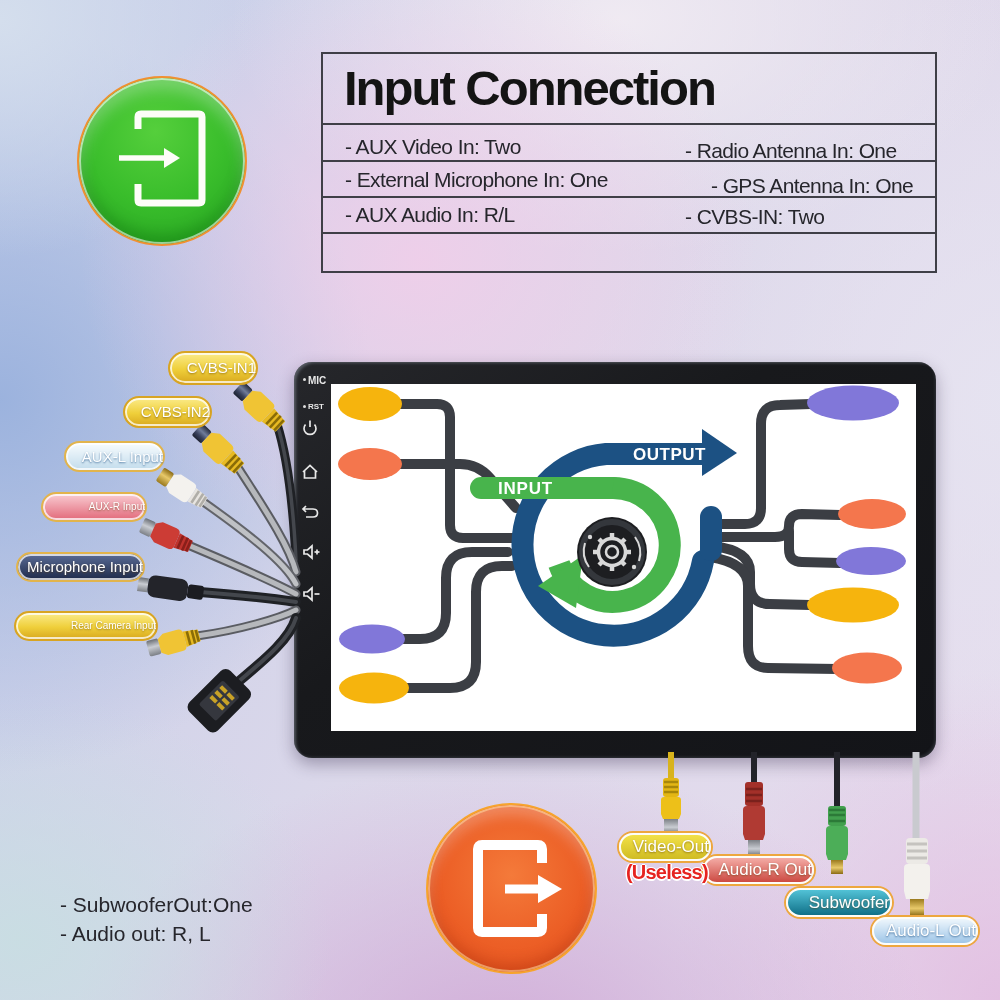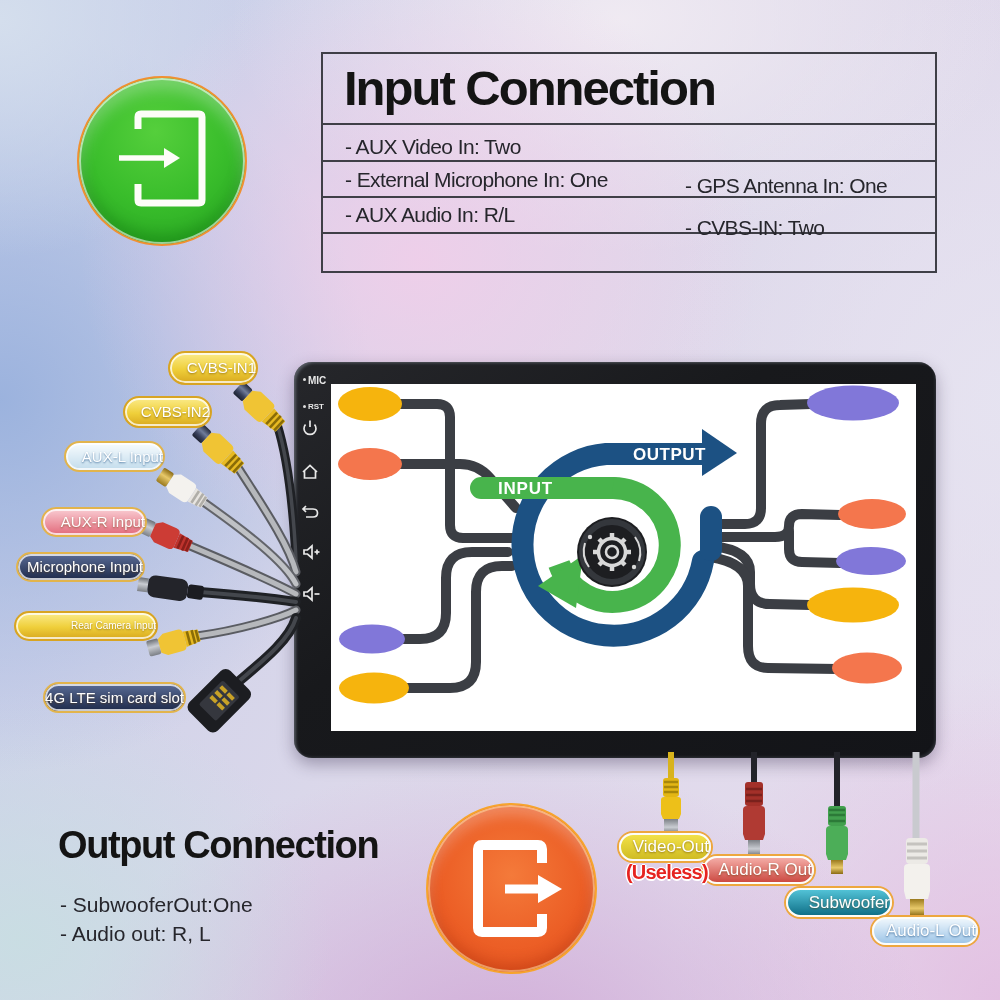--- a/index.html
+++ b/index.html
@@ -45,22 +45,23 @@
 
   <div class="abs" style="left:321px;top:52px;width:612px;height:217px;border:2px solid #3f3f47"></div>
   <div class="abs" style="left:321px;top:123px;width:614px;height:2px;background:#3f3f47"></div>
   <div class="abs" style="left:321px;top:160px;width:614px;height:2px;background:#3f3f47"></div>
   <div class="abs" style="left:321px;top:196px;width:614px;height:2px;background:#3f3f47"></div>
   <div class="abs" style="left:321px;top:232px;width:614px;height:2px;background:#3f3f47"></div>
   <div class="abs" id="title-in" style="left:344px;top:60px;font-size:49px;font-weight:bold;color:#141414;letter-spacing:-2px;white-space:nowrap">Input Connection</div>
   <div class="abs itm" style="left:345px;top:135px">- AUX Video In: Two</div>
   <div class="abs itm" style="left:345px;top:203px">- AUX Audio In: R/L</div>
   <div class="abs itm" style="left:345px;top:168px">- External Microphone In: One</div>
-  <div class="abs itm" style="left:685px;top:174px">- GPS Antenna In: One</div>
-  <div class="abs itm" style="left:685px;top:216px">- CVBS-IN: Two</div>
+  <div class="abs itm" style="left:685px;top:139px">- Radio Antenna In: One</div>
+  <div class="abs itm" style="left:711px;top:174px">- GPS Antenna In: One</div>
+  <div class="abs itm" style="left:685px;top:205px">- CVBS-IN: Two</div>
   <style>.itm{font-size:21px;color:#26262c;white-space:nowrap;letter-spacing:-0.6px}</style>
 
   <div class="abs" style="left:294px;top:362px;width:642px;height:396px;border-radius:18px;
      background:linear-gradient(145deg,#26272b 0%,#18191c 40%,#131418 100%);
      box-shadow:0 6px 16px rgba(40,30,60,.35), inset 3px 2px 3px -1px rgba(130,136,148,.55), inset -2px -2px 3px -1px rgba(90,94,104,.4);"></div>
   <div class="abs" style="left:331px;top:384px;width:585px;height:347px;background:#fff"></div>
 
   <div class="abs" style="left:308px;top:375px;color:#e8e8e8;font-size:10px;font-weight:bold">MIC</div>
   <div class="abs" style="left:303px;top:378px;width:3px;height:3px;border-radius:50%;background:#ddd"></div>
   <div class="abs" style="left:308px;top:402px;color:#e8e8e8;font-size:8px;font-weight:bold">RST</div>
@@ -247,24 +248,23 @@
           <rect x="221" y="695" width="8" height="4"></rect>
           <rect x="211" y="702" width="8" height="4"></rect>
           <rect x="221" y="702" width="8" height="4"></rect>
         </g>
     </g>
   </svg>
 
   <div class="pill" style="left:168px;top:351px;width:86px;height:30px;line-height:30px;font-size:15px;background:linear-gradient(#fbeb8a,#efcf3a 55%,#d8a81e);border:2px solid #d8a422">CVBS-IN1</div>
   <div class="pill" style="left:123px;top:396px;width:85px;height:28px;line-height:28px;font-size:15px;background:linear-gradient(#fbeb8a,#efcf3a 55%,#d8a81e);border:2px solid #d8a422">CVBS-IN2</div>
   <div class="pill" style="left:64px;top:441px;width:97px;height:27px;line-height:27px;font-size:15px;background:linear-gradient(#f8fcfe,#c2dcec);border:2px solid #e2b44c;text-shadow:0 1px 2px rgba(40,90,140,.8)">AUX-L Input</div>
-  <div class="pill" style="left:41px;top:507px;width:102px;height:26px;line-height:26px;font-size:15px;background:linear-gradient(#f9ccd2,#e2697a);border:2px solid #e2b44c">AUX-R Input</div>
+  <div class="pill" style="left:41px;top:492px;width:102px;height:26px;line-height:26px;font-size:10px;background:linear-gradient(#f9ccd2,#e2697a);border:2px solid #e2b44c">AUX-R Input</div>
   <div class="pill" style="left:16px;top:552px;width:125px;height:26px;line-height:26px;font-size:15px;background:linear-gradient(#5a6c96,#1e2a4a);border:2px solid #e2b44c">Microphone Input</div>
   <div class="pill" style="left:14px;top:611px;width:140px;height:26px;line-height:26px;font-size:10px;background:linear-gradient(#fbeb8a,#efcf3a 55%,#d8a81e);border:2px solid #d8a422">Rear Camera Input</div>
-  <div class="pill" style="left:43px;top:682px;width:139px;height:27px;line-height:27px;font-size:15px;background:linear-gradient(#5a6c96,#1e2a4a);border:2px solid #e2b44c">4G LTE sim card slot</div>
 
   <svg class="abs" style="left:600px;top:750px" width="400" height="250" viewBox="600 750 400 250">
     <defs>
       <linearGradient id="met2" x1="0" y1="0" x2="1" y2="0">
         <stop offset="0" stop-color="#6c7076"></stop>
           <stop offset=".45" stop-color="#c9ccd2"></stop>
           <stop offset="1" stop-color="#7c8086"></stop>
       </linearGradient>
       <linearGradient id="gold2" x1="0" y1="0" x2="1" y2="0">
         <stop offset="0" stop-color="#8a6a14"></stop>
@@ -321,17 +321,16 @@
         </g>
     </g>
   </svg>
 
   <div class="pill" style="left:619px;top:833px;width:88px;height:24px;line-height:24px;font-size:17px;background:linear-gradient(#f2e148,#d0bc24);border:2px solid #fdfdf8;box-shadow:0 0 0 2px #eda73e">Video-Out</div>
   <div class="abs" style="left:626px;top:861px;z-index:6;font-size:20px;font-weight:bold;letter-spacing:-0.8px;color:#e62320;text-shadow:-1.5px 0 #fff,1.5px 0 #fff,0 -1.5px #fff,0 1.5px #fff">(Useless)</div>
   <div class="pill" style="left:703px;top:856px;width:107px;height:24px;line-height:24px;font-size:17px;background:linear-gradient(#f4aca6,#cc4a42);border:2px solid #fdfdf8;box-shadow:0 0 0 2px #eda73e">Audio-R Out</div>
   <div class="pill" style="left:786px;top:888px;width:102px;height:25px;line-height:25px;font-size:17px;background:linear-gradient(#52c2d6,#107088);border:2px solid #fdfdf8;box-shadow:0 0 0 2px #eda73e">Subwoofer</div>
   <div class="pill" style="left:872px;top:917px;width:102px;height:24px;line-height:24px;font-size:17px;background:linear-gradient(#eef6fc,#9fc6e8);border:2px solid #fdfdf8;box-shadow:0 0 0 2px #eda73e;text-shadow:0 1px 2px rgba(40,90,140,.8)">Audio-L Out</div>
 
-  <div class="abs" style="left:58px;top:824px;font-size:38px;font-weight:bold;color:#141414;letter-spacing:-1.4px;white-space:nowrap">Output Connection</div>
   <div class="abs" style="left:60px;top:893px;font-size:21px;color:#26262c">- SubwooferOut:One</div>
   <div class="abs" style="left:60px;top:922px;font-size:21px;color:#26262c">- Audio out: R, L</div>
 
 </div>
 
 </body></html>

